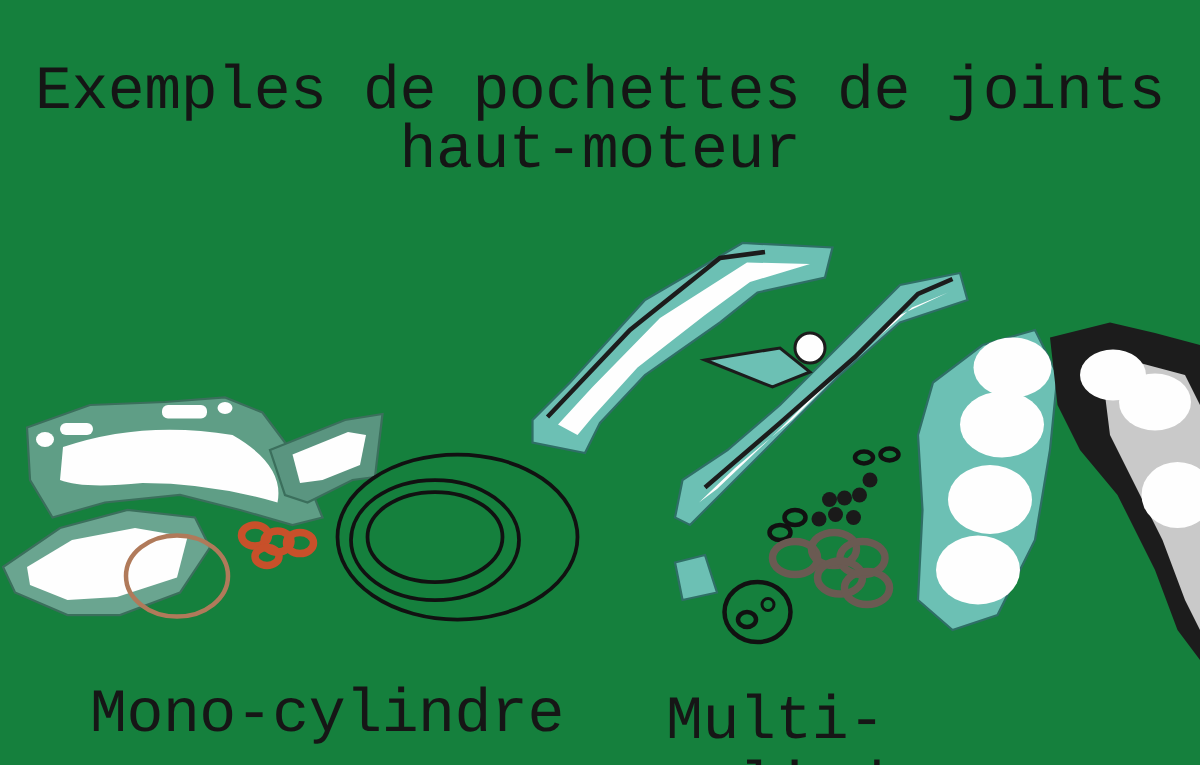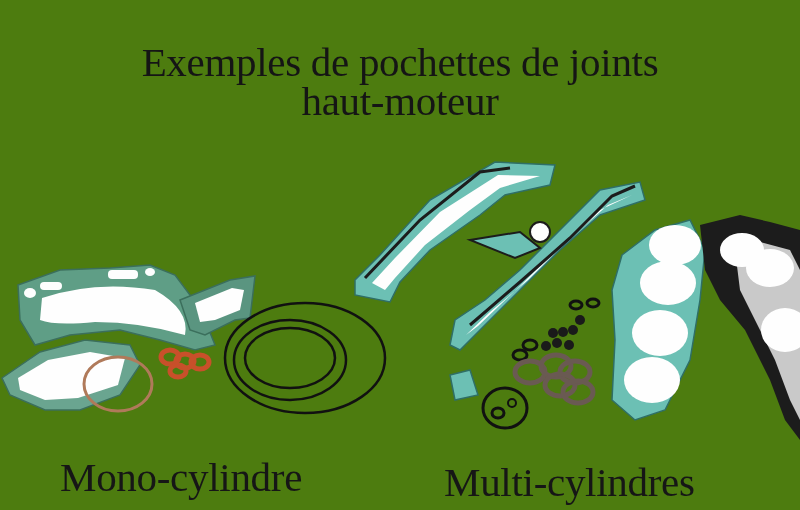--- a/index.html
+++ b/index.html
@@ -1,18 +1,18 @@
 <!DOCTYPE html>
 <html><head>
 <meta charset="utf-8">
 <style>
   html, body { margin: 0; padding: 0; background: #fdfdfd; }
   #canvas {
     position: relative; width: 800px; height: 510px; overflow: hidden;
-    background: #4d7c0f; font-family: Liberation Serif, serif; color: #141414;
+    background: #15803d; font-family: Liberation Mono, monospace; color: #141414;
   }
   .title-line {
     position: absolute; left: 0; width: 800px; text-align: center;
     font-size: 41px; line-height: 44px; letter-spacing: -0.3px; color: #151515;
   }
   #title-1 { top: 40px; }
   #title-2 { top: 79px; }
   .caption {
     position: absolute; font-size: 41px; line-height: 44px; color: #161616; letter-spacing: -0.3px;
   }

